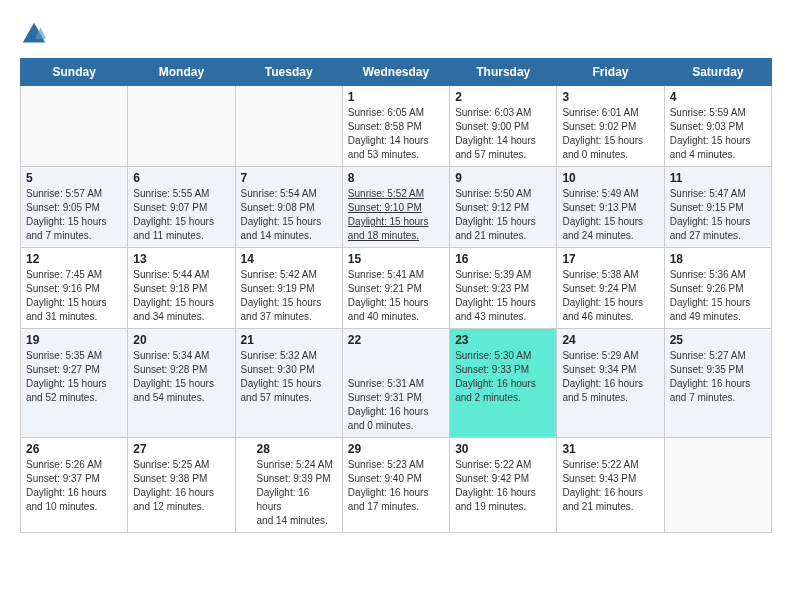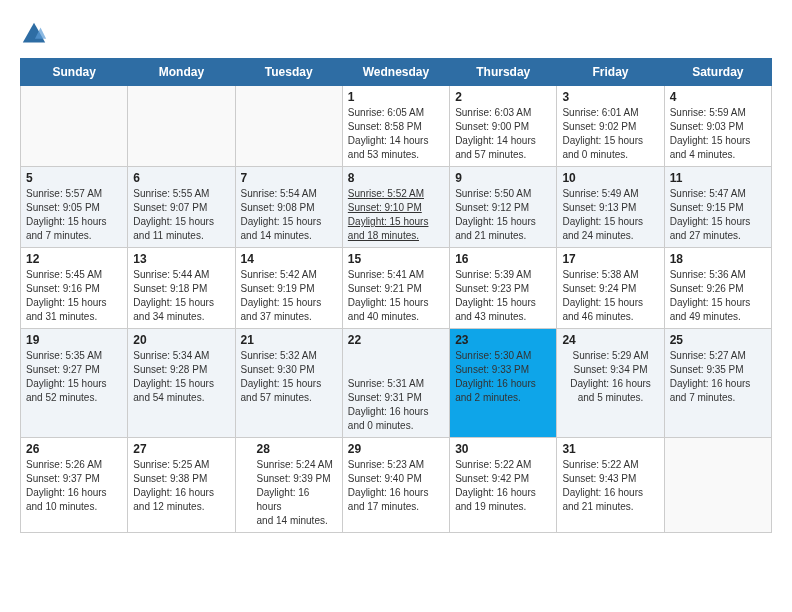--- a/index.html
+++ b/index.html
@@ -203,21 +203,21 @@
           <div class="day-num">11</div>
           <div class="day-info" style="white-space: pre-line;">Sunrise: 5:47 AM
 Sunset: 9:15 PM
 Daylight: 15 hours
 and 27 minutes.</div>
         </td>
       </tr>
       <tr>
         <td style="background: rgb(255, 255, 255);">
           <div class="day-num">12</div>
-          <div class="day-info" style="white-space: pre-line;">Sunrise: 5:45 AM
+          <div class="day-info" style="white-space: pre-line;">Sunrise: 7:45 AM
 Sunset: 9:16 PM
 Daylight: 15 hours
 and 31 minutes.</div>
         </td>
         <td style="background: rgb(255, 255, 255);">
           <div class="day-num">13</div>
           <div class="day-info" style="white-space: pre-line;">Sunrise: 5:44 AM
 Sunset: 9:18 PM
 Daylight: 15 hours
 and 34 minutes.</div>
@@ -280,30 +280,30 @@
 Daylight: 15 hours
 and 57 minutes.</div>
         </td>
         <td style="background: rgb(240, 244, 248);">
           <div class="day-num">22</div>
           <div class="day-info" style="white-space: pre-line; margin-top: 30px;">Sunrise: 5:31 AM
 Sunset: 9:31 PM
 Daylight: 16 hours
 and 0 minutes.</div>
         </td>
-        <td style="background: #0ea5e9; margin-left: 20px;">
+        <td style="background: #5eead4; margin-left: 20px;">
           <div class="day-num">23</div>
           <div class="day-info" style="white-space: pre-line;">Sunrise: 5:30 AM
 Sunset: 9:33 PM
 Daylight: 16 hours
 and 2 minutes.</div>
         </td>
         <td style="background: rgb(240, 244, 248);">
           <div class="day-num">24</div>
-          <div class="day-info" style="white-space: pre-line; text-align: center;">Sunrise: 5:29 AM
+          <div class="day-info" style="white-space: pre-line;">Sunrise: 5:29 AM
 Sunset: 9:34 PM
 Daylight: 16 hours
 and 5 minutes.</div>
         </td>
         <td style="background: rgb(240, 244, 248);">
           <div class="day-num">25</div>
           <div class="day-info" style="white-space: pre-line;">Sunrise: 5:27 AM
 Sunset: 9:35 PM
 Daylight: 16 hours
 and 7 minutes.</div>

